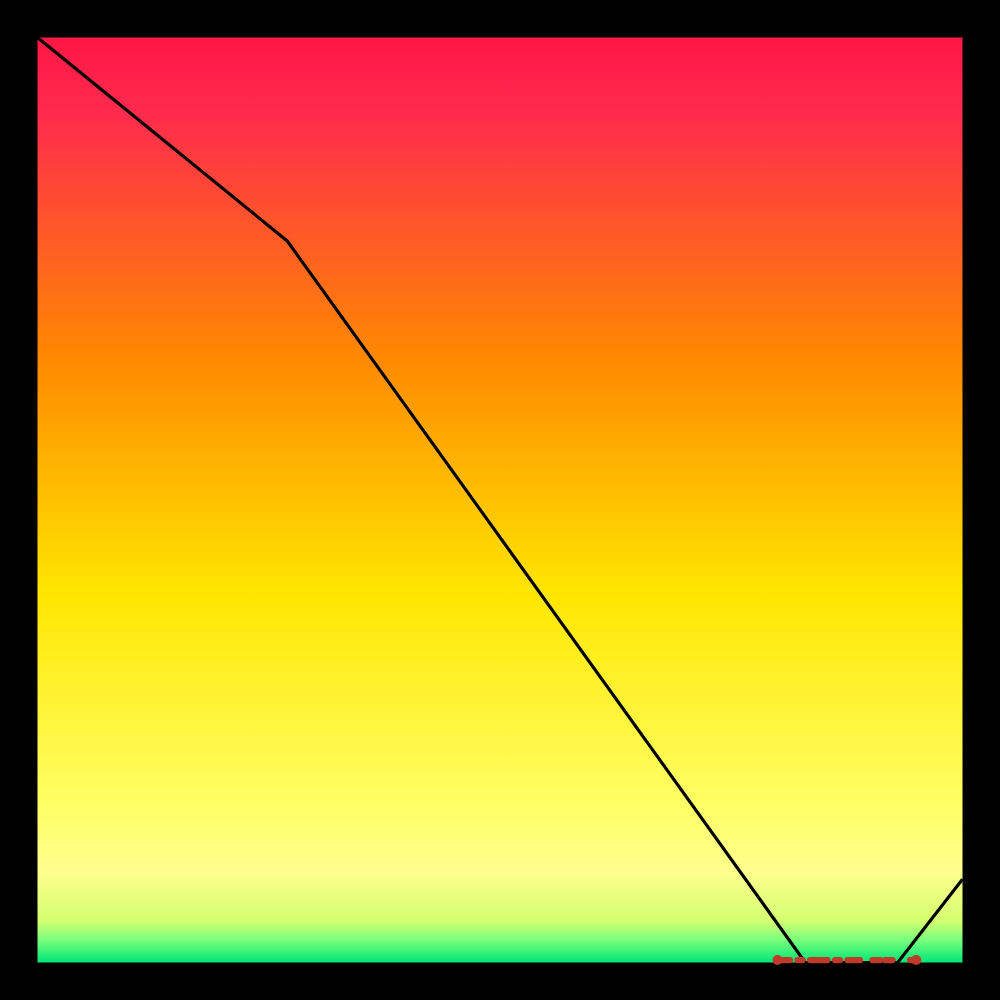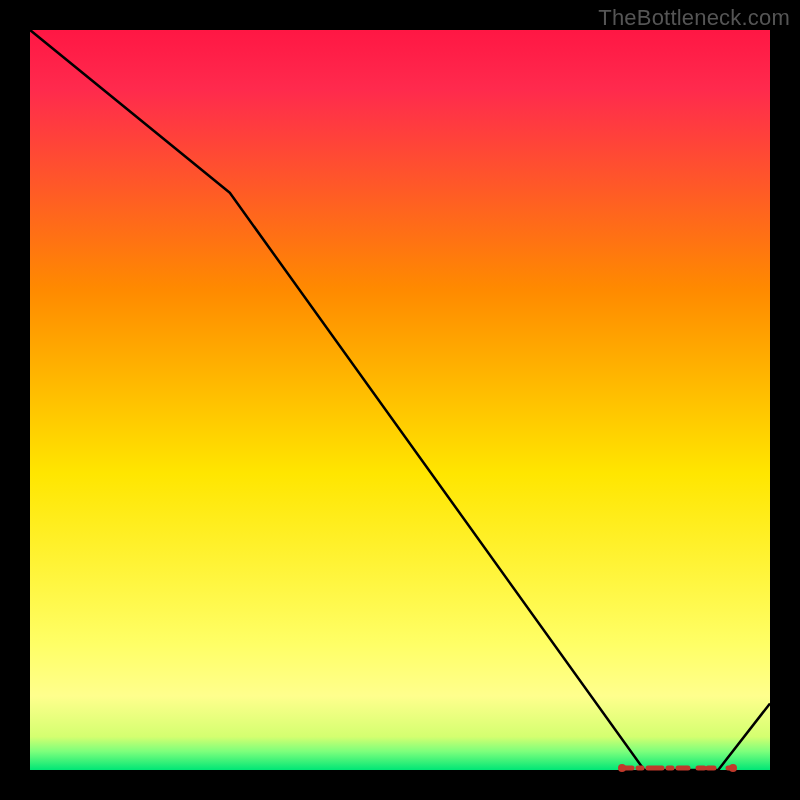--- a/index.html
+++ b/index.html
@@ -29,21 +29,20 @@
   svg {
     position: absolute;
     left: 0;
     top: 0;
   }
 </style>
 </head>
 <body>
 <div class="wrap">
 
-<div class="watermark">TheBottleneck.com</div>
 
 <svg id="chart-svg" width="800" height="800" viewBox="0 0 800 800">
       <defs>
         <linearGradient id="bg-grad" x1="0" y1="0" x2="0" y2="1">
           <stop offset="0%" stop-color="#ff1744"></stop>
           <stop offset="8%" stop-color="#ff2a4d"></stop>
           <stop offset="35%" stop-color="#ff8a00"></stop>
           <stop offset="60%" stop-color="#ffe600"></stop>
           <stop offset="83%" stop-color="#ffff66"></stop>
           <stop offset="90%" stop-color="#ffff8d"></stop>

